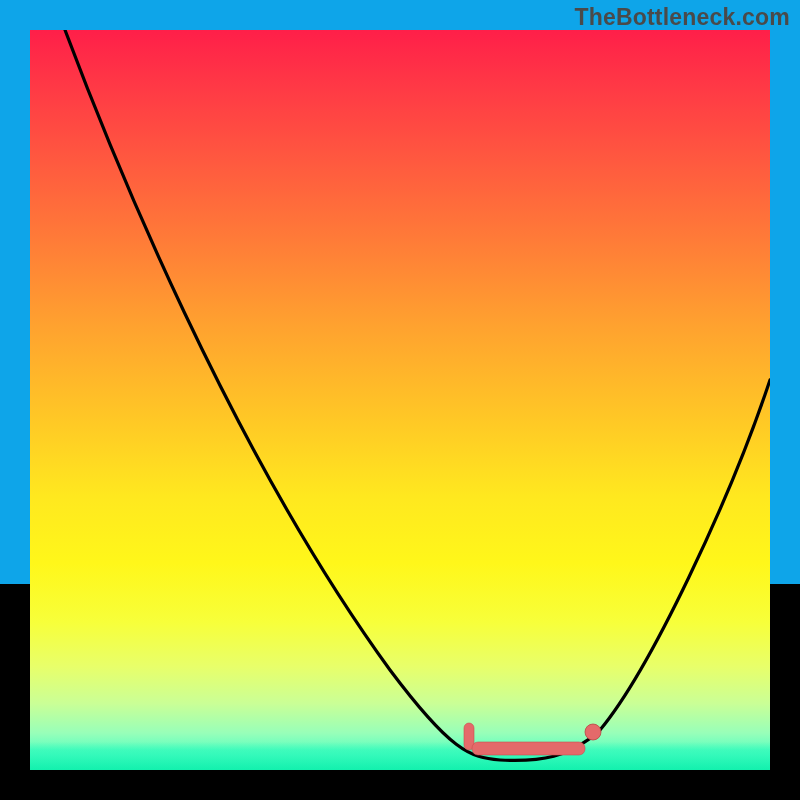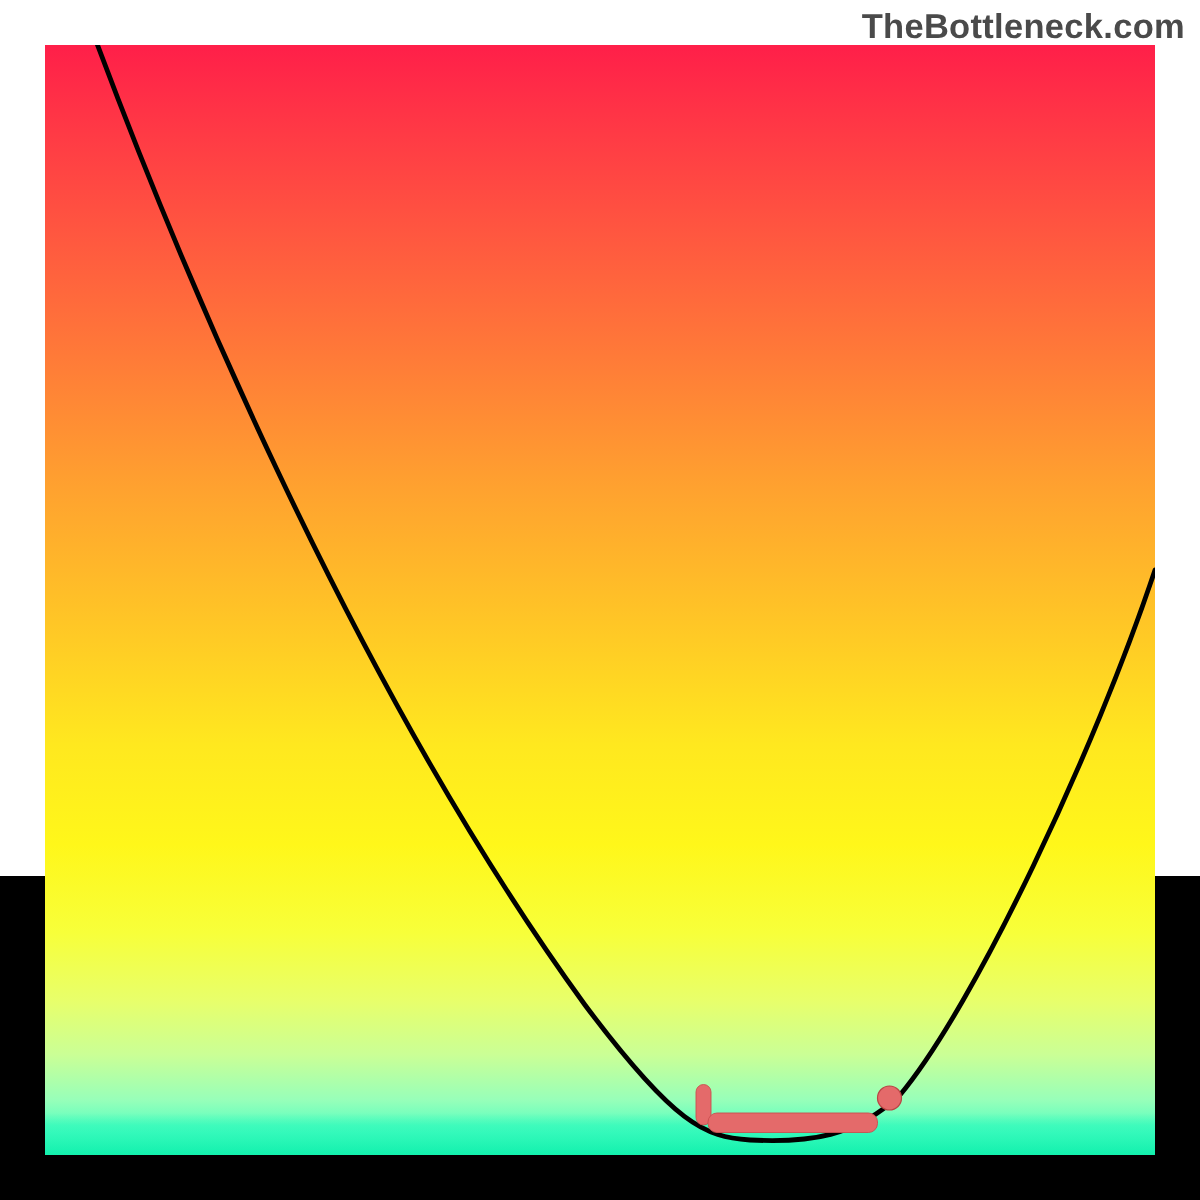--- a/index.html
+++ b/index.html
@@ -8,21 +8,21 @@
     width: 800px;
     height: 800px;
     background: #000;
     overflow: hidden;
     font-family: Arial, Helvetica, sans-serif;
   }
   .frame {
     position: relative;
     width: 800px;
     height: 584px;
-    background: #ffffff;
+    background: #0ea5e9;
   }
   .watermark {
     position: absolute;
     top: 4px;
     right: 10px;
     color: #4a4a4a;
     font-size: 23px;
     font-weight: 600;
     letter-spacing: 0.2px;
   }

